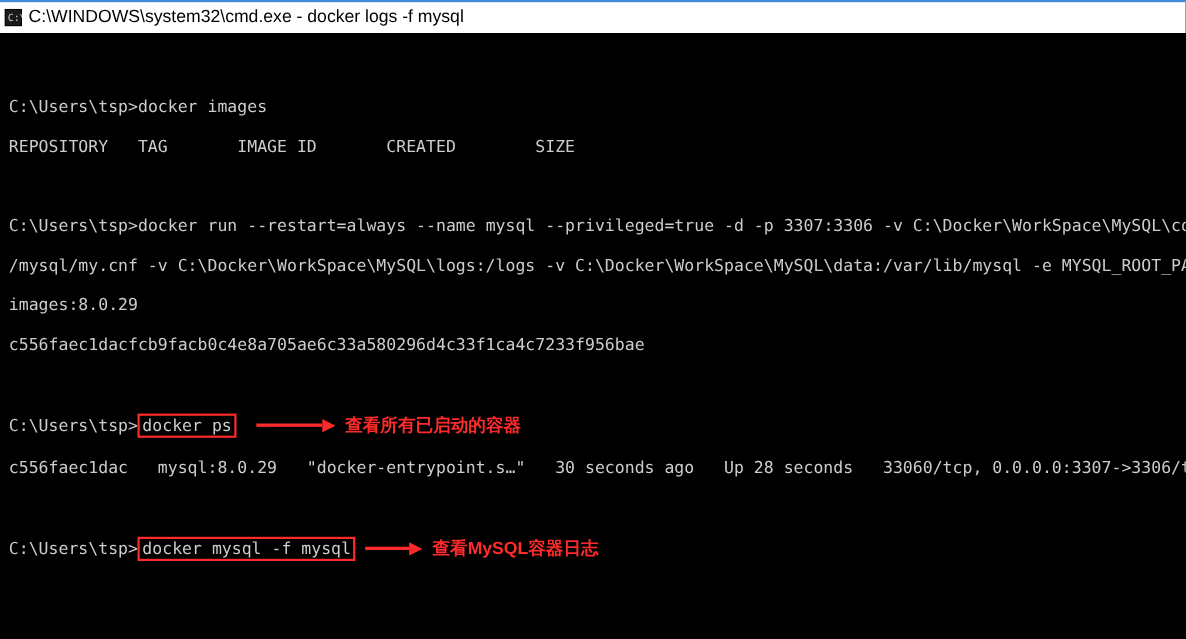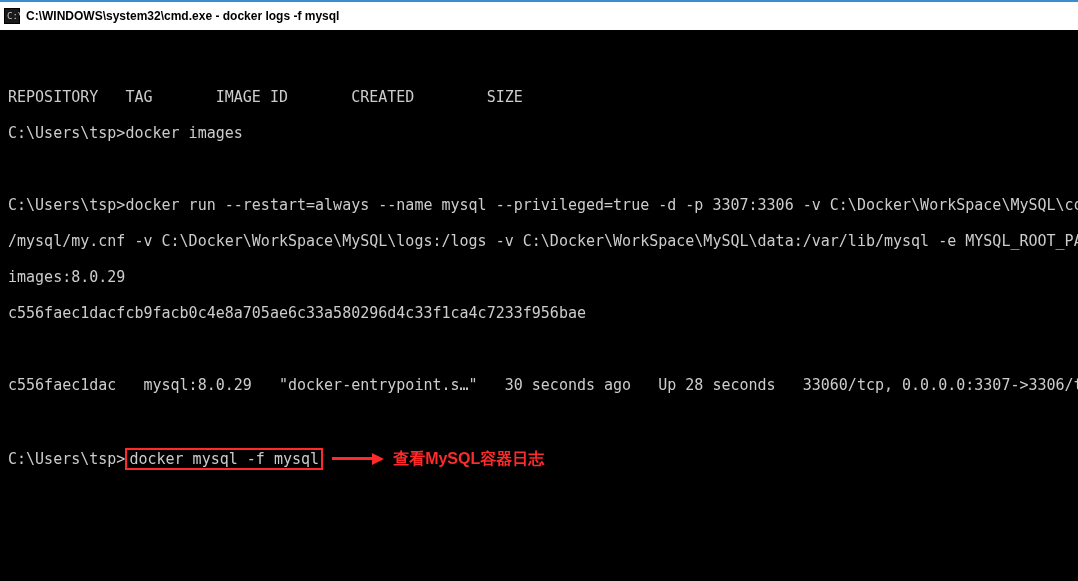--- a/index.html
+++ b/index.html
@@ -25,22 +25,21 @@
     .titlebar-icon {
       width: 16px;
       height: 16px;
       margin-right: 6px;
       display: flex;
       align-items: center;
       justify-content: center;
     }
     .titlebar-text {
       font-family: "Microsoft YaHei", "SimSun", sans-serif;
-      font-size: 12px;
-      font-weight: bold;
+      font-size: 16px;
     }
     .terminal {
       padding: 4px 0 0 8px;
       white-space: pre;
       font-family: "NSimSun", "SimSun", "Consolas", monospace;
       font-size: 15px;
       letter-spacing: 0;
     }
     .line { white-space: pre; }
     .highlight-box {
@@ -80,28 +79,29 @@
         <rect x="0" y="0" width="16" height="16" fill="#000"></rect>
         <rect x="1" y="1" width="14" height="14" fill="#1a1a1a"></rect>
         <text x="3" y="11" font-size="9" fill="#ccc" font-family="monospace">C:\</text>
       </svg>
   </span>
   <span class="titlebar-text">C:\WINDOWS\system32\cmd.exe - docker  logs -f mysql</span>
 </div>
 
 <div class="terminal">
 <div class="line"> </div>
+<div class="line"><span>C:\Users\tsp&gt;</span><span>docker images</span></div>
 <div class="line">REPOSITORY   TAG       IMAGE ID       CREATED        SIZE</div>
-<div class="line"><span>C:\Users\tsp&gt;</span><span>docker images</span></div>
 <div class="line"> </div>
 <div class="line"><span>C:\Users\tsp&gt;</span><span>docker run --restart=always --name mysql --privileged=true -d -p 3307:3306 -v C:\Docker\WorkSpace\MySQL\conf</span></div>
 <div class="line">/mysql/my.cnf -v C:\Docker\WorkSpace\MySQL\logs:/logs -v C:\Docker\WorkSpace\MySQL\data:/var/lib/mysql -e MYSQL_ROOT_PASS</div>
 <div class="line">images:8.0.29</div>
 <div class="line">c556faec1dacfcb9facb0c4e8a705ae6c33a580296d4c33f1ca4c7233f956bae</div>
 <div class="line"> </div>
+<div class="line"><span>C:\Users\tsp&gt;</span><span class="highlight-box">docker ps</span>  <span class="arrow-line"></span><span class="arrow-head"></span> <span class="anno-label">查看所有已启动的容器</span></div>
 <div class="line">c556faec1dac   mysql:8.0.29   "docker-entrypoint.s…"   30 seconds ago   Up 28 seconds   33060/tcp, 0.0.0.0:3307-&gt;3306/tc</div>
 <div class="line"> </div>
 <div class="line"><span>C:\Users\tsp&gt;</span><span class="highlight-box">docker mysql -f mysql</span> <span class="arrow-line" style="width:40px"></span><span class="arrow-head"></span> <span class="anno-label">查看MySQL容器日志</span></div>
 
 
 
 
 
 
 

